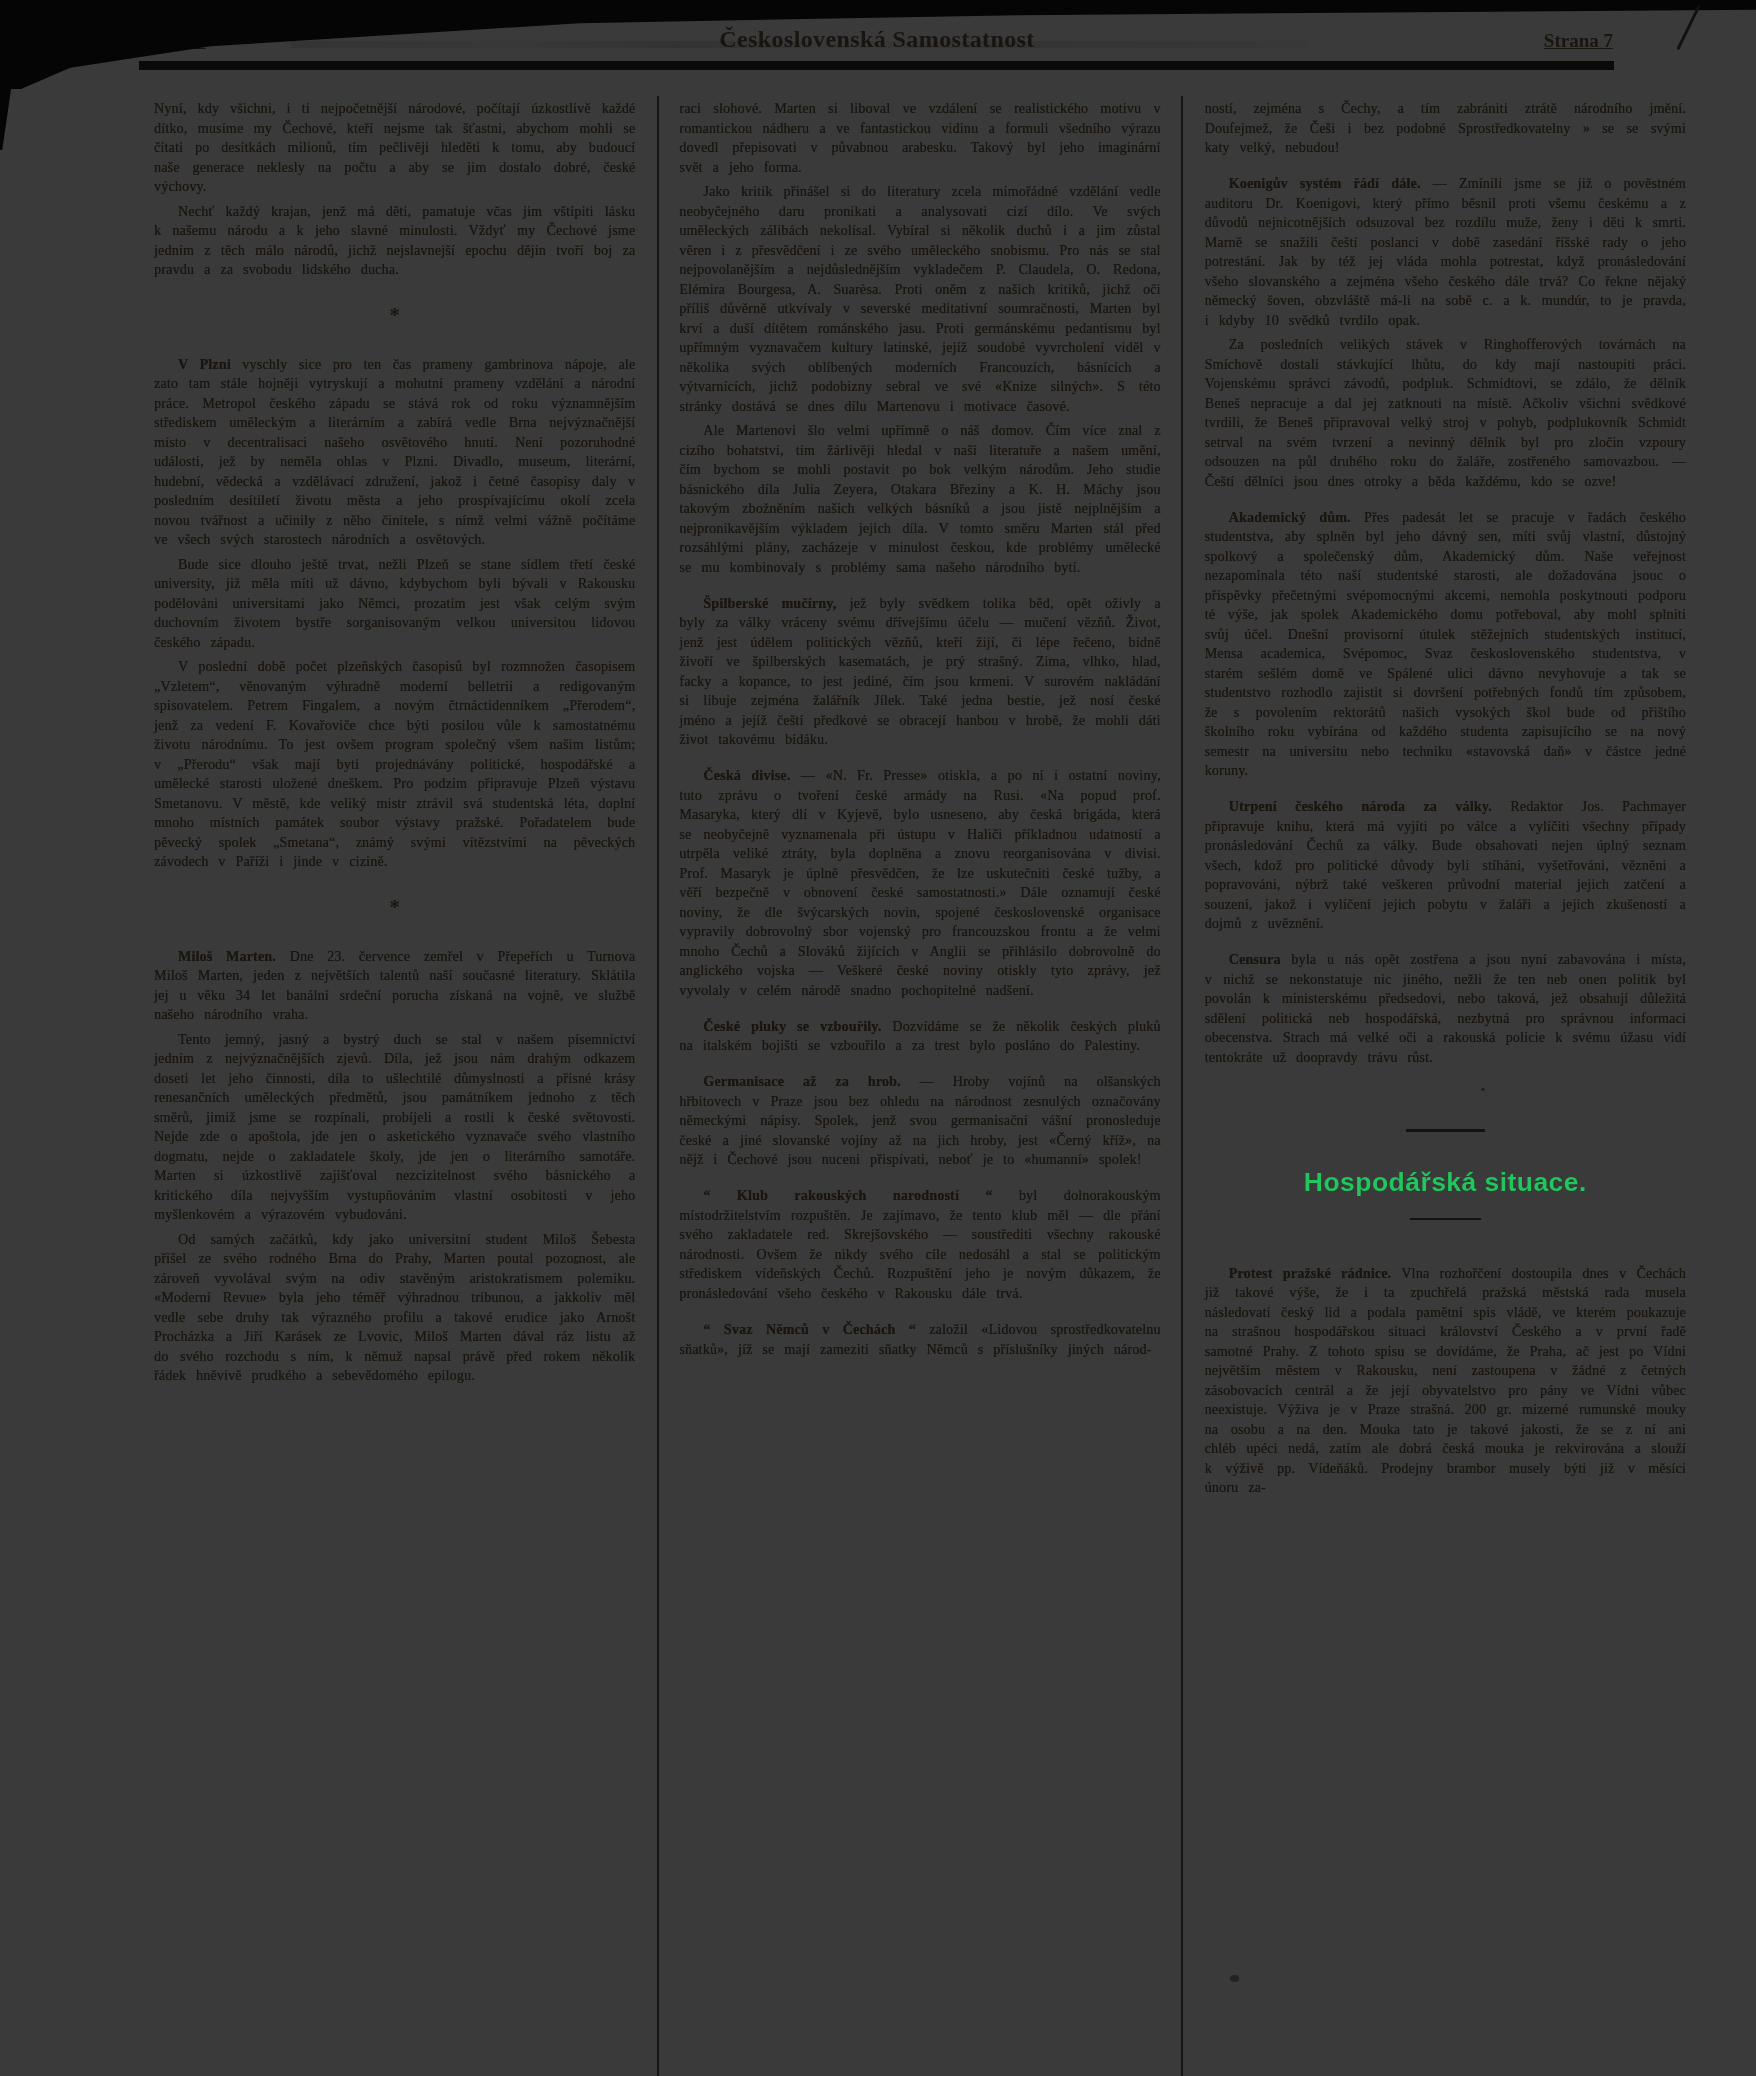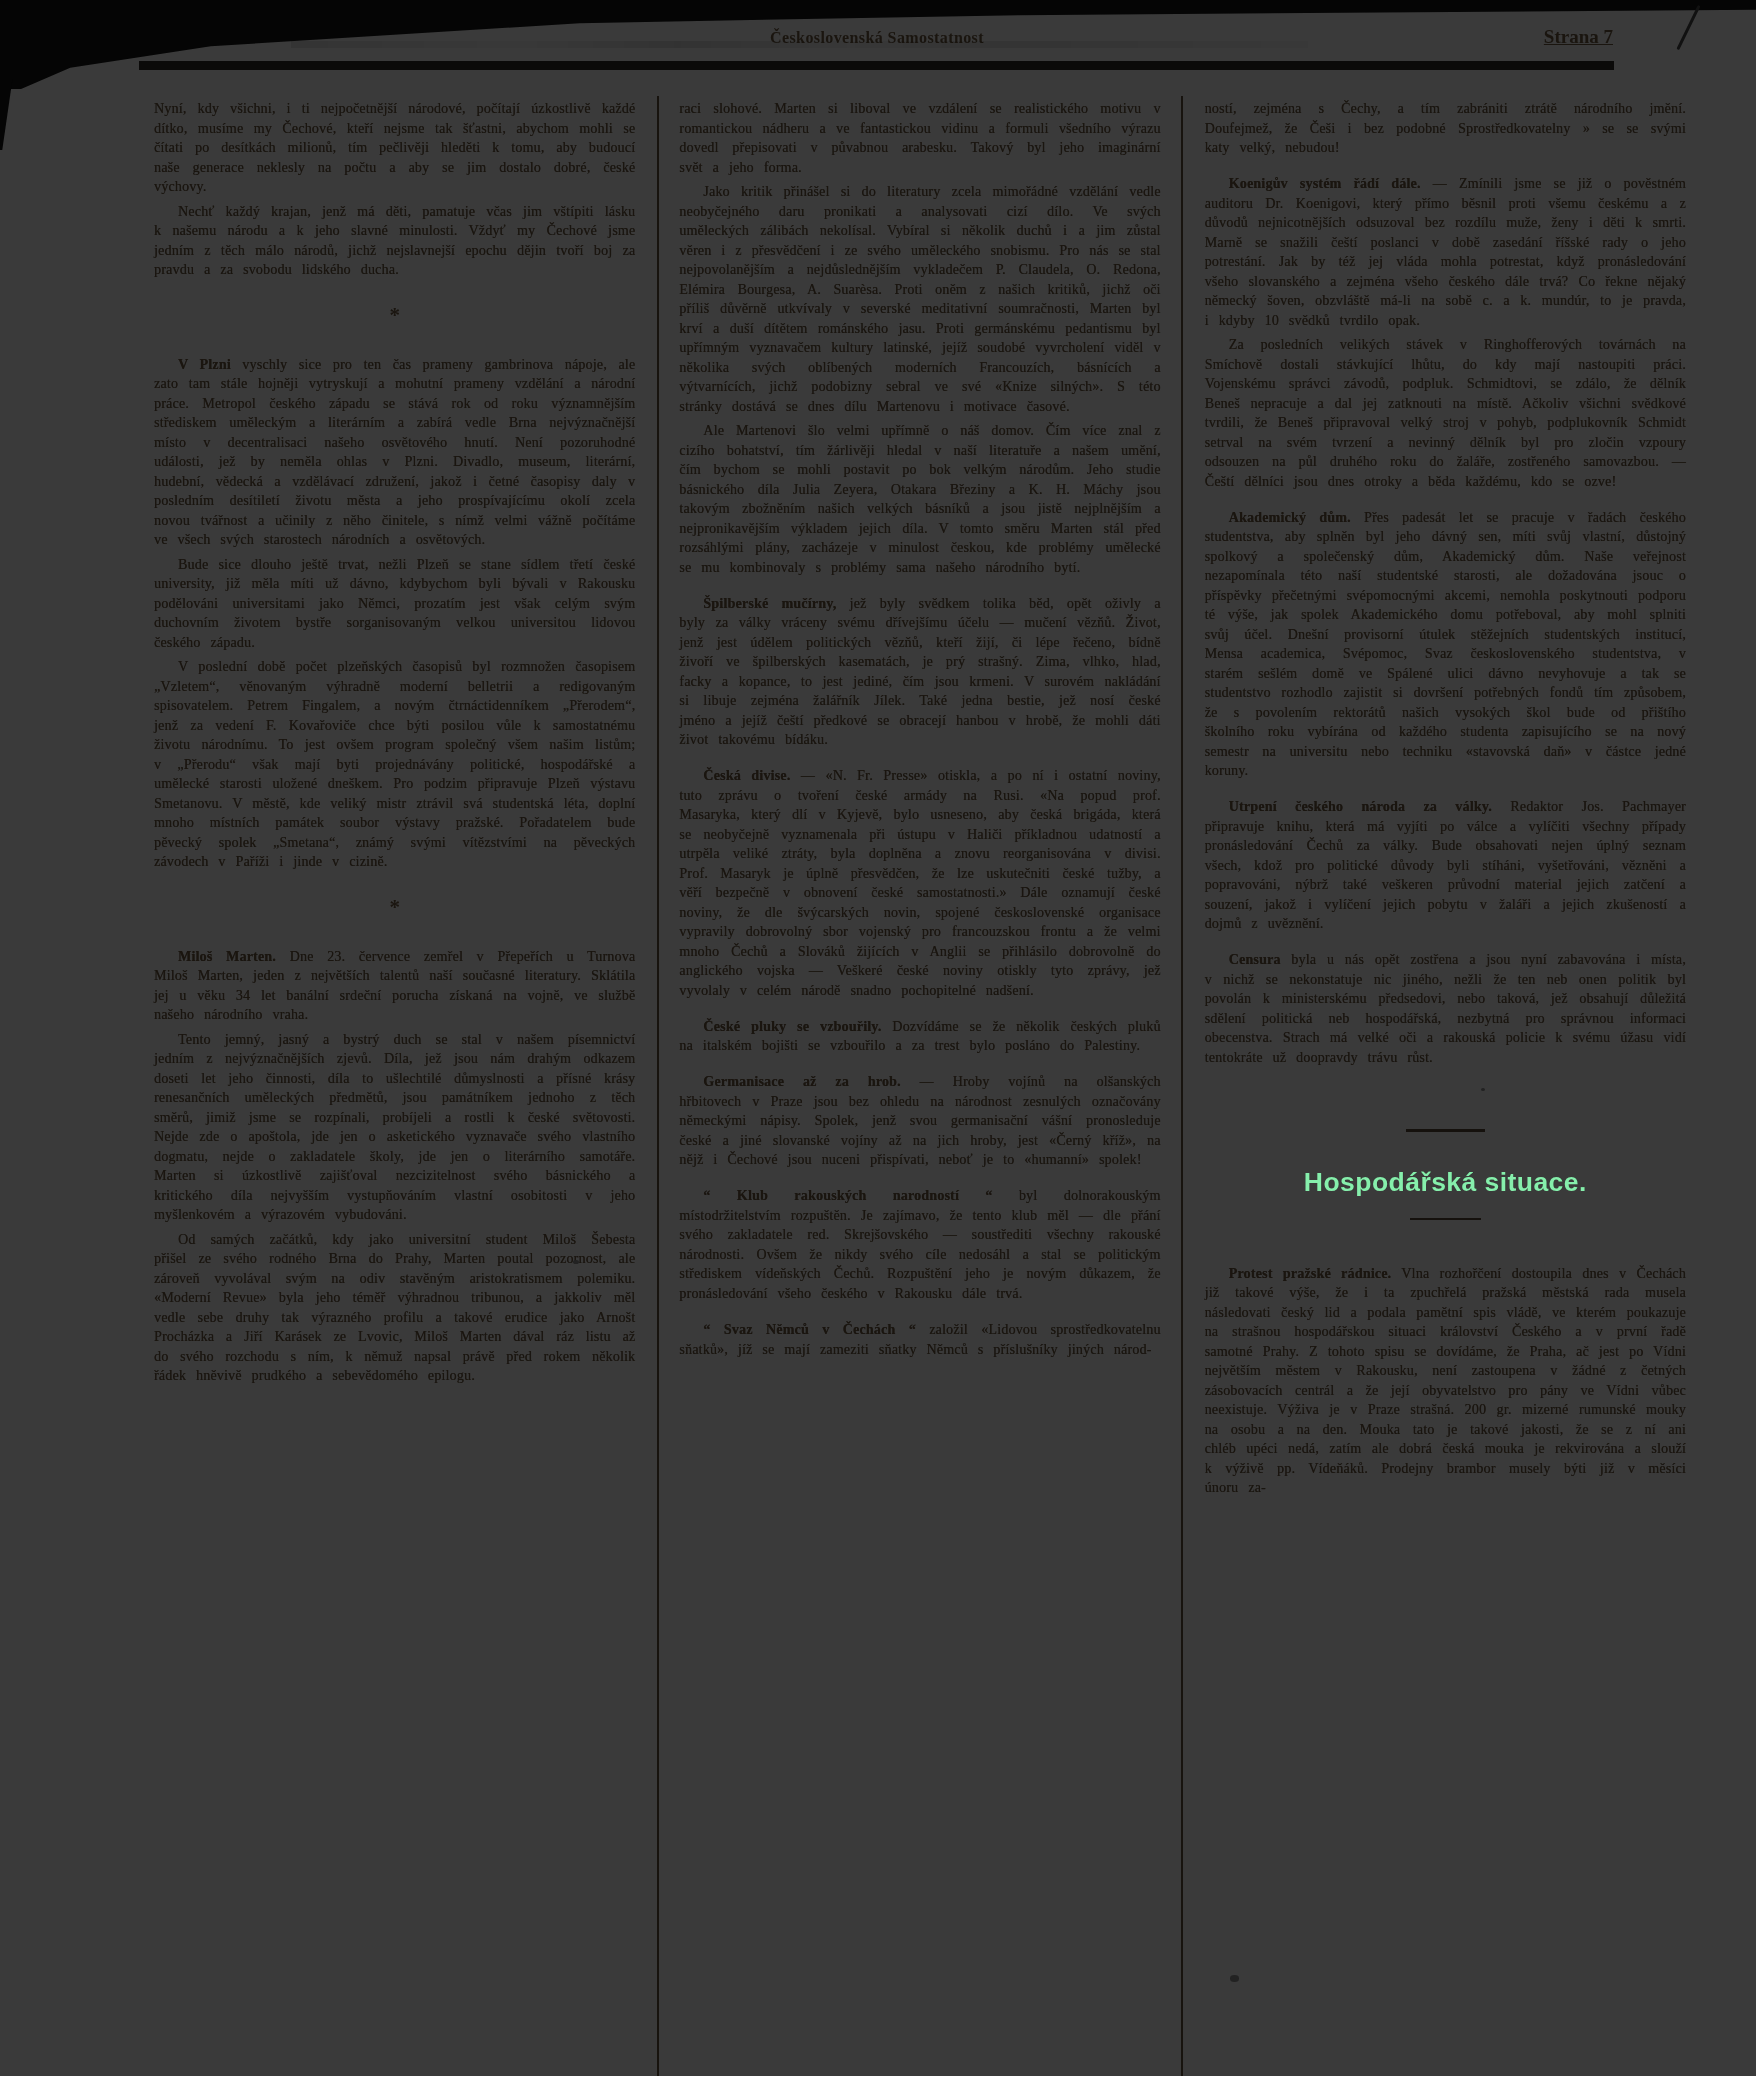--- a/index.html
+++ b/index.html
@@ -24,21 +24,21 @@
     transform:rotate(26deg);border-radius:1.7px;}
   .header-smudge{position:absolute;top:41px;left:291px;width:1017px;height:6.6px;
     background:linear-gradient(90deg,rgba(0,0,0,.10),rgba(0,0,0,.02) 22%,rgba(0,0,0,.12) 38%,rgba(0,0,0,.03) 55%,rgba(0,0,0,.10) 72%,rgba(0,0,0,.02));
     filter:blur(0.4px);}
   .speck{position:absolute;background:#222;border-radius:50%;}
 
   
   .header{position:absolute;top:26px;left:141px;width:1472px;display:flex;align-items:baseline;font-weight:bold;font-size:19px;}
   .header .side{flex:1;text-decoration:underline;}
   .header .right{text-align:right;}
-  .header .center{flex:2;text-align:center;font-size:16px;letter-spacing:0.4px;}
+  .header .center{flex:2;text-align:center;font-size:24px;letter-spacing:0.4px;}
   .header-rule{position:absolute;top:61px;left:139px;width:1475px;height:9px;background:#0b0a09;}
 
   
   .columns{position:absolute;top:99px;left:154px;width:1532px;display:flex;gap:44px;}
   .column{width:482px;}
   .col-divider{position:absolute;width:2.1px;background:#17130e;}
   #divider-1{left:657px;top:96px;height:2027px;}
   #divider-2{left:1181px;top:96px;height:2187px;}
 
   
@@ -50,21 +50,21 @@
     text-shadow:0.2px 0 0 rgba(22,17,12,0.7);
   }
   .para.noindent{text-indent:0;}
   .para.lead-para{margin-top:16.6px;}
   .lead{font-weight:bold;}
   .star{text-align:center;font-size:21px;line-height:21px;margin:25px 0 29px;font-weight:bold;}
   .rule-short{width:79px;height:2.5px;background:#15110d;margin:62px auto 35px;}
   .section-heading{
     font-family:"Liberation Sans", sans-serif;
     font-size:26.6px;font-weight:bold;text-align:center;
-    margin:0;letter-spacing:0.4px;color:#86efac;
+    margin:0;letter-spacing:0.4px;color:#22c55e;
     text-shadow:0.2px 0 0 rgba(20,16,12,0.8);
   }
   .section-heading + .rule-short{margin:20px auto 44px;width:71px;height:2.1px;}
 </style>
 </head>
 <body>
 
 <div class="page">
 
   <div class="header">

